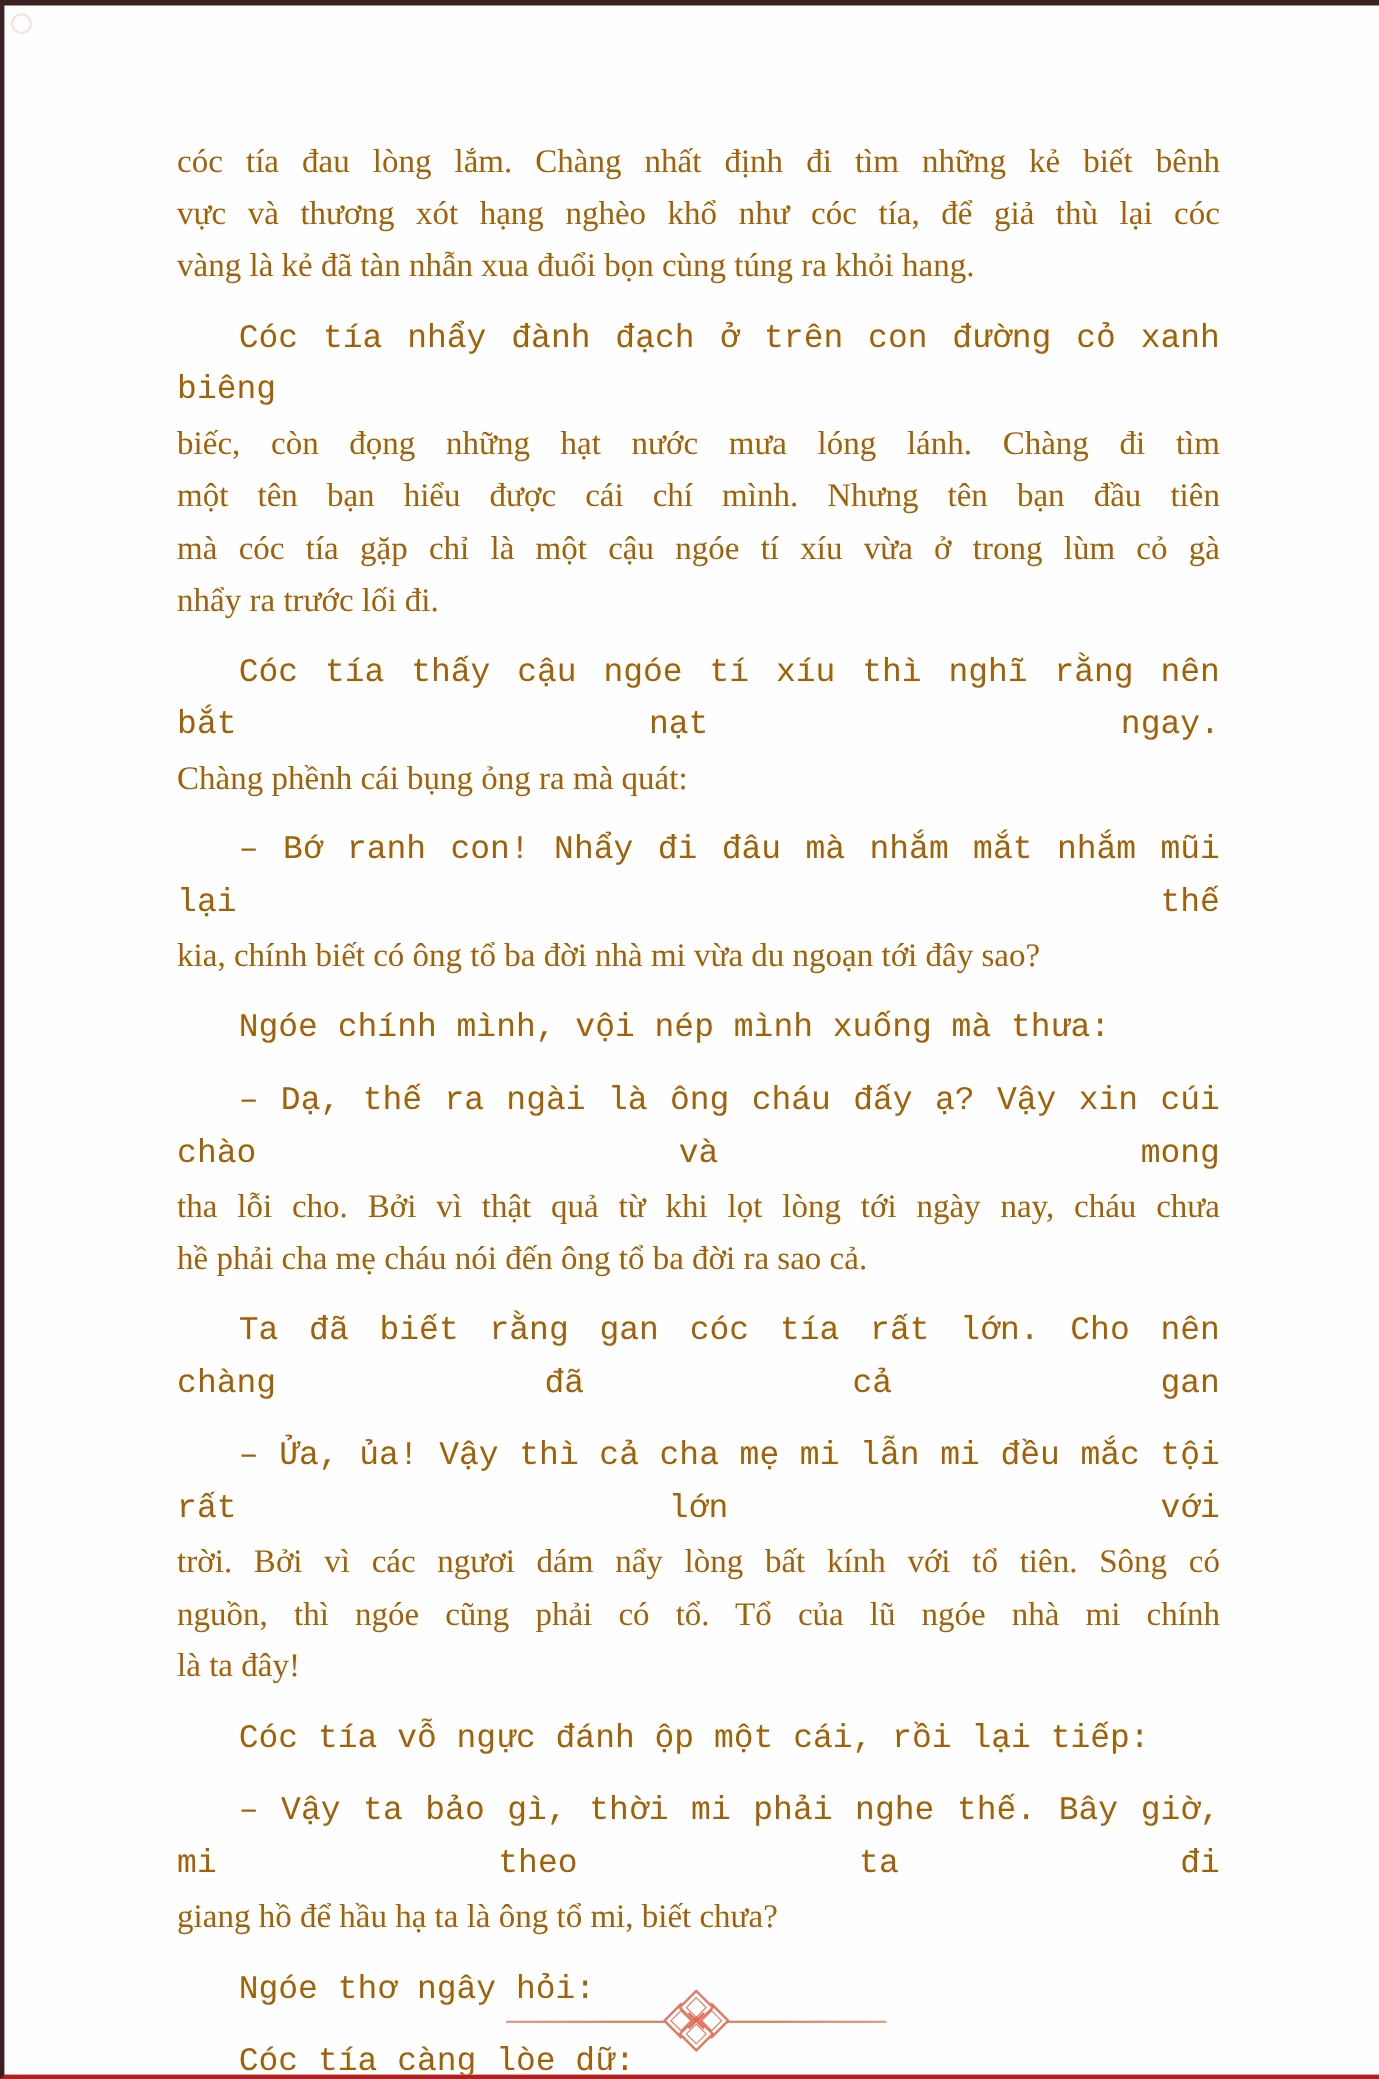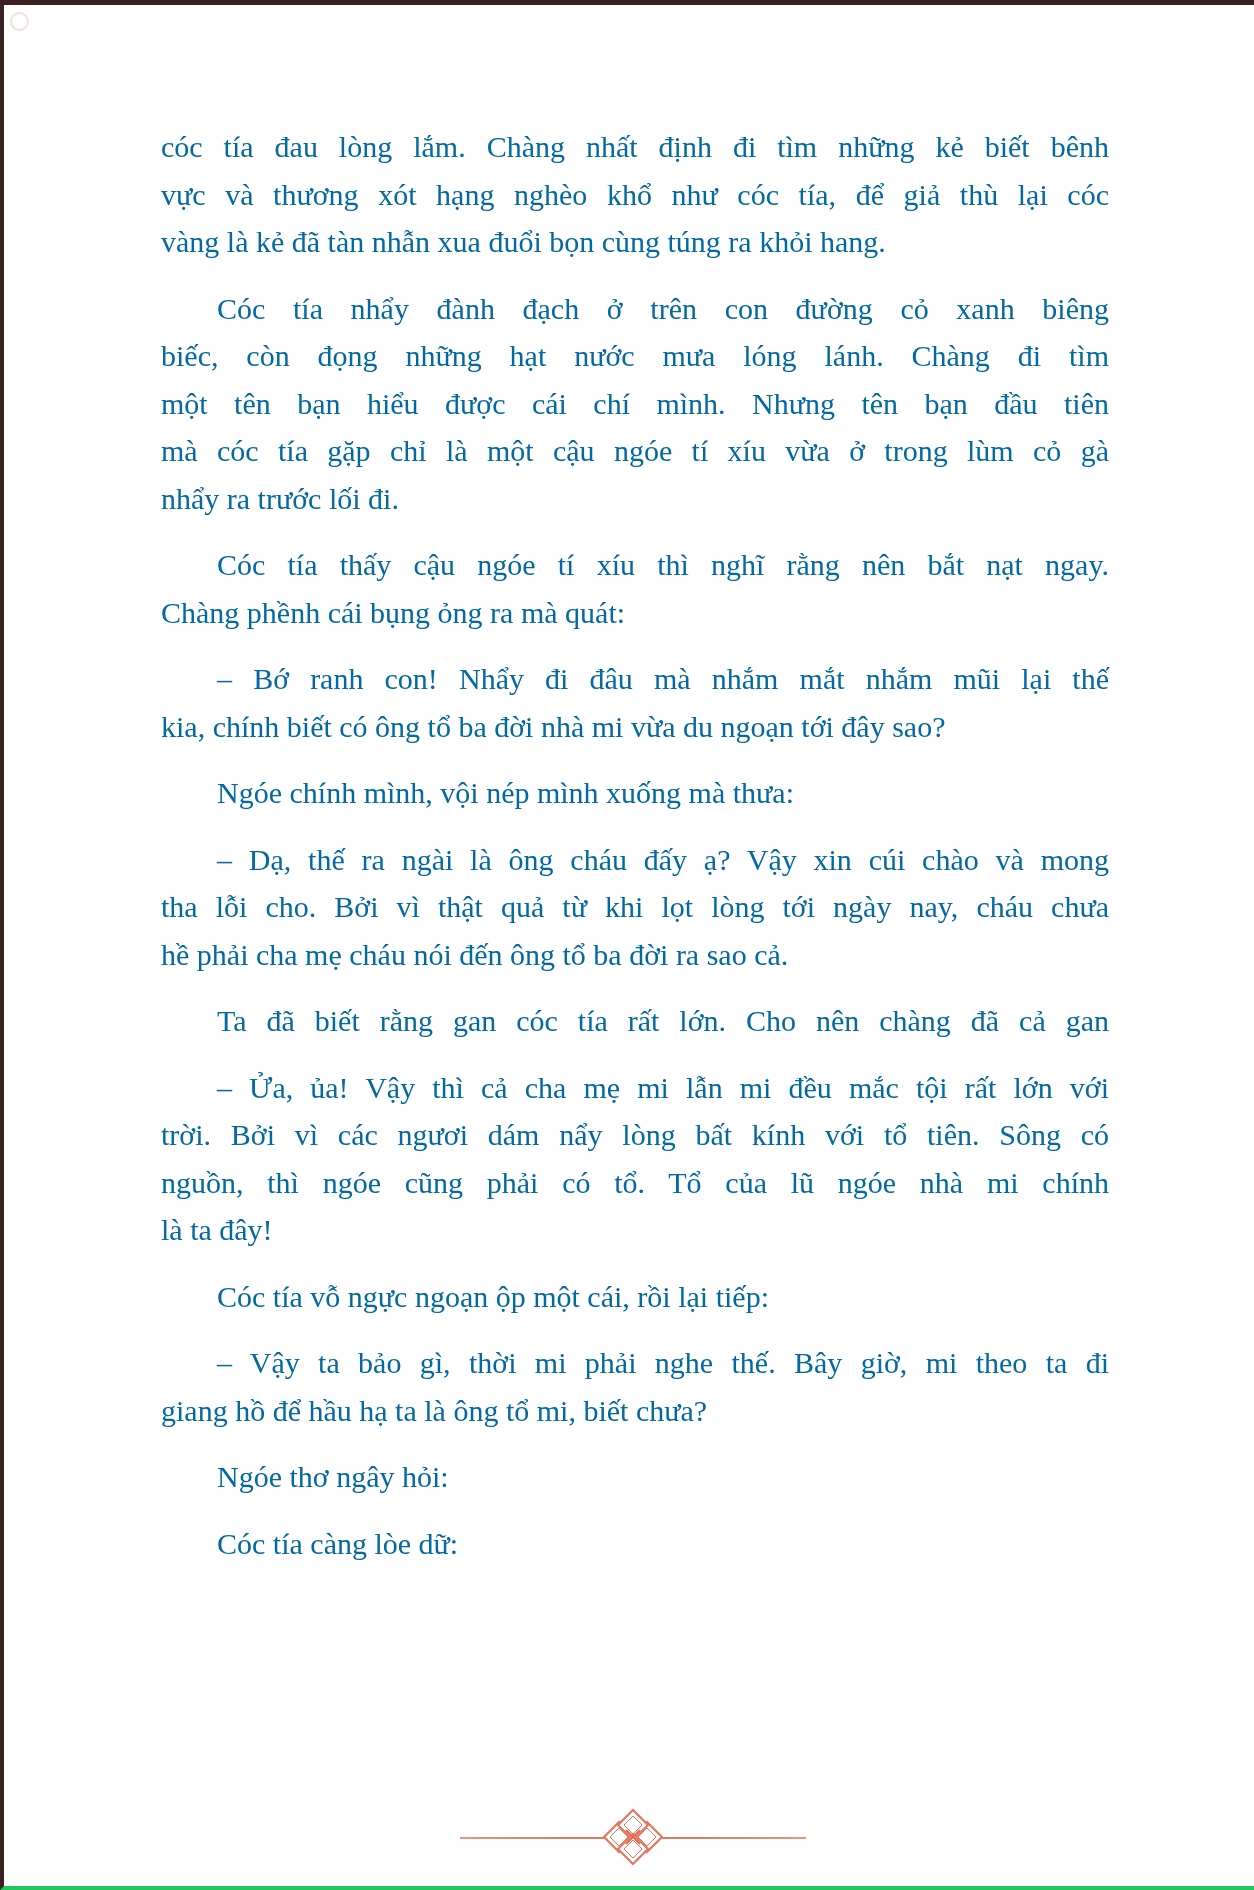--- a/index.html
+++ b/index.html
@@ -8,24 +8,24 @@
     background: #ffffff;
   }
   .page {
     position: relative;
     width: 1254px;
     height: 1890px;
     background: #fffefe;
     box-sizing: border-box;
     border-top: 5px solid #3b2022;
     border-left: 4px solid #3b2022;
-    border-bottom: 4px solid #22c55e;
+    border-bottom: 4px solid #b91c1c;
     overflow: hidden;
     font-family: "Liberation Serif", "DejaVu Serif", serif;
-    color: #0369a1;
+    color: #a16207;
   }
   .corner-mark {
     position: absolute;
     left: 6px;
     top: 7px;
     width: 15px;
     height: 15px;
     border: 2px solid rgba(216, 158, 158, 0.30);
     border-radius: 50%;
   }
@@ -45,20 +45,21 @@
     display: block;
     text-align: justify;
     text-align-last: justify;
     white-space: normal;
   }
   .line.last {
     text-align-last: left;
   }
   .para.indent .line.first {
     text-indent: 56px;
+    font-family: Liberation Mono, monospace;
   }
   .page-number {
     position: absolute;
     top: 1816px;
     left: 0;
     width: 100%;
     text-align: center;
     font-size: 30px;
     line-height: 34px;
     letter-spacing: 1px;
@@ -118,21 +119,21 @@
       <p class="para indent">
         <span class="line first">Ta đã biết rằng gan cóc tía rất lớn. Cho nên chàng đã cả gan</span>
       </p>
       <p class="para indent">
         <span class="line first">– Ửa, ủa! Vậy thì cả cha mẹ mi lẫn mi đều mắc tội rất lớn với</span>
         <span class="line">trời. Bởi vì các ngươi dám nẩy lòng bất kính với tổ tiên. Sông có</span>
         <span class="line">nguồn, thì ngóe cũng phải có tổ. Tổ của lũ ngóe nhà mi chính</span>
         <span class="line last">là ta đây!</span>
       </p>
       <p class="para indent">
-        <span class="line first last">Cóc tía vỗ ngực ngoạn ộp một cái, rồi lại tiếp:</span>
+        <span class="line first last">Cóc tía vỗ ngực đánh ộp một cái, rồi lại tiếp:</span>
       </p>
       <p class="para indent">
         <span class="line first">– Vậy ta bảo gì, thời mi phải nghe thế. Bây giờ, mi theo ta đi</span>
         <span class="line last">giang hồ để hầu hạ ta là ông tổ mi, biết chưa?</span>
       </p>
       <p class="para indent">
         <span class="line first last">Ngóe thơ ngây hỏi:</span>
       </p>
       <p class="para indent">
         <span class="line first last">Cóc tía càng lòe dữ:</span>

